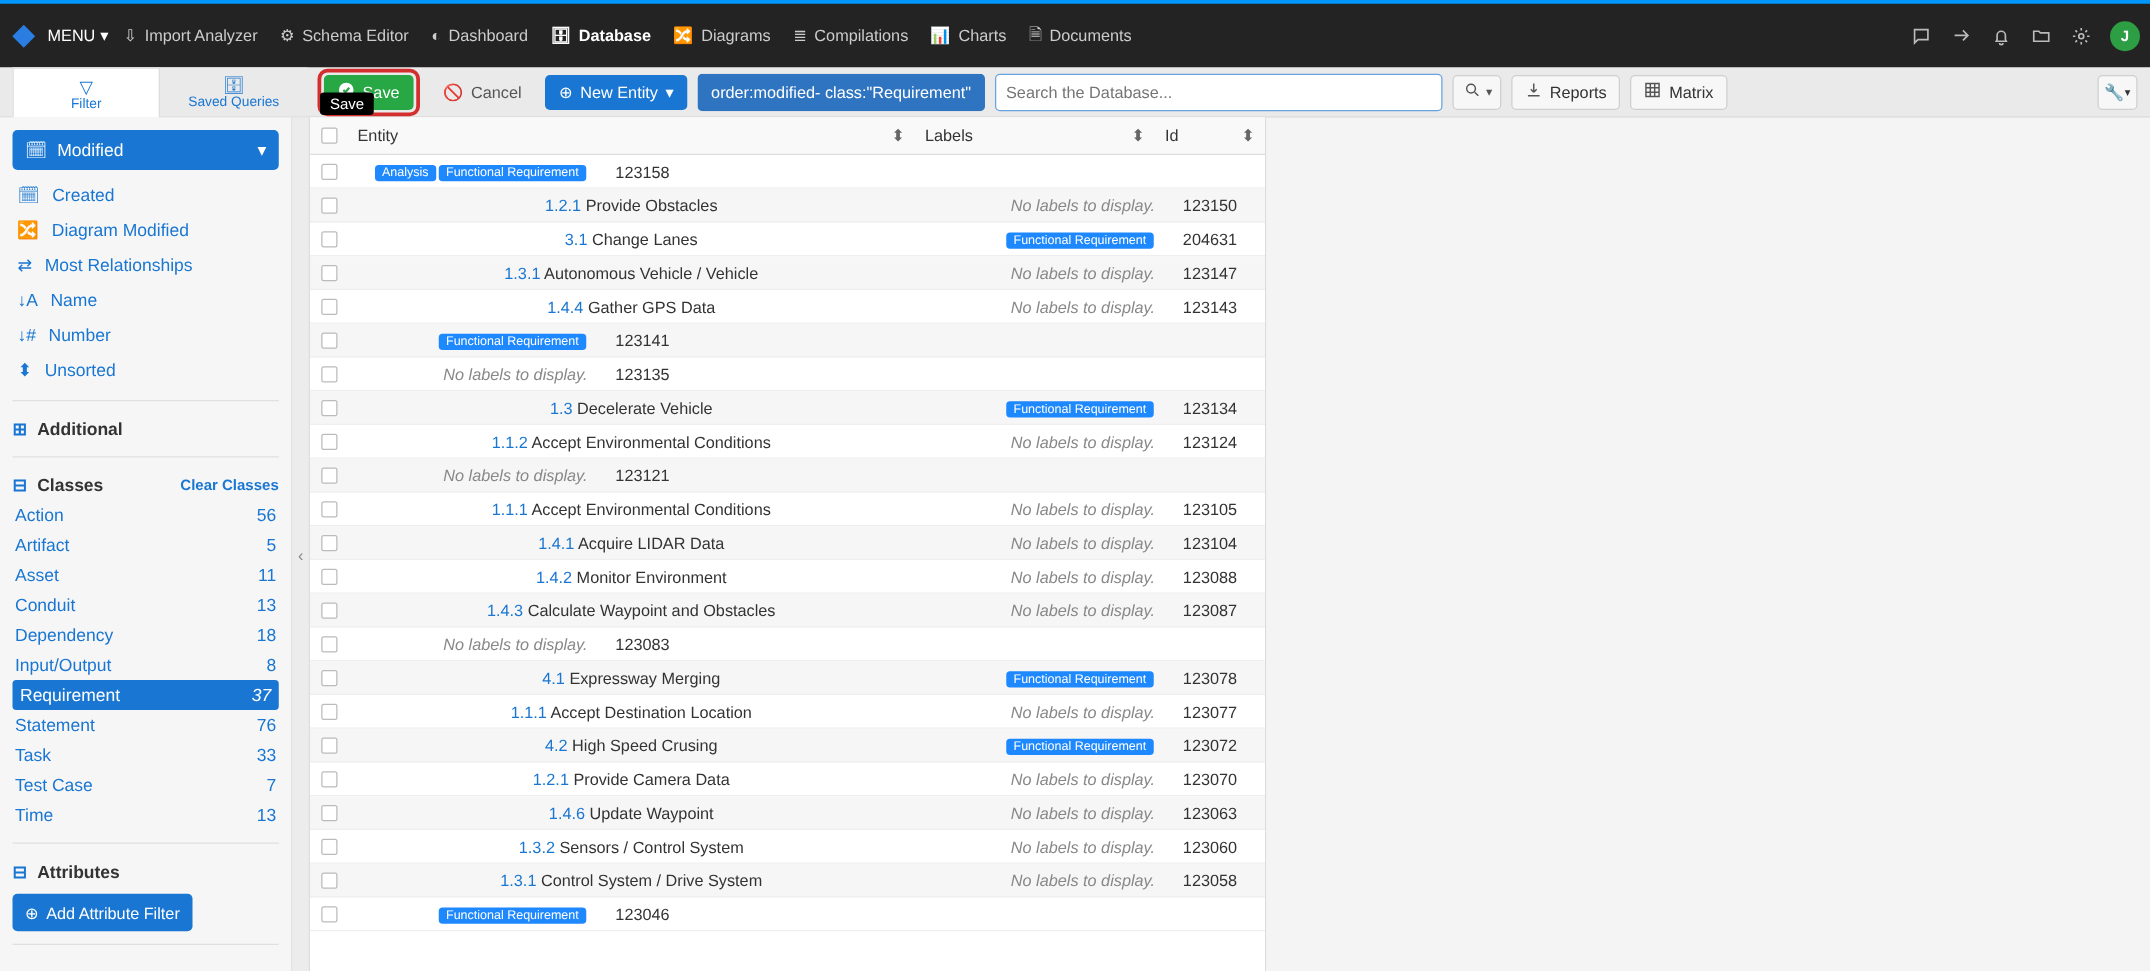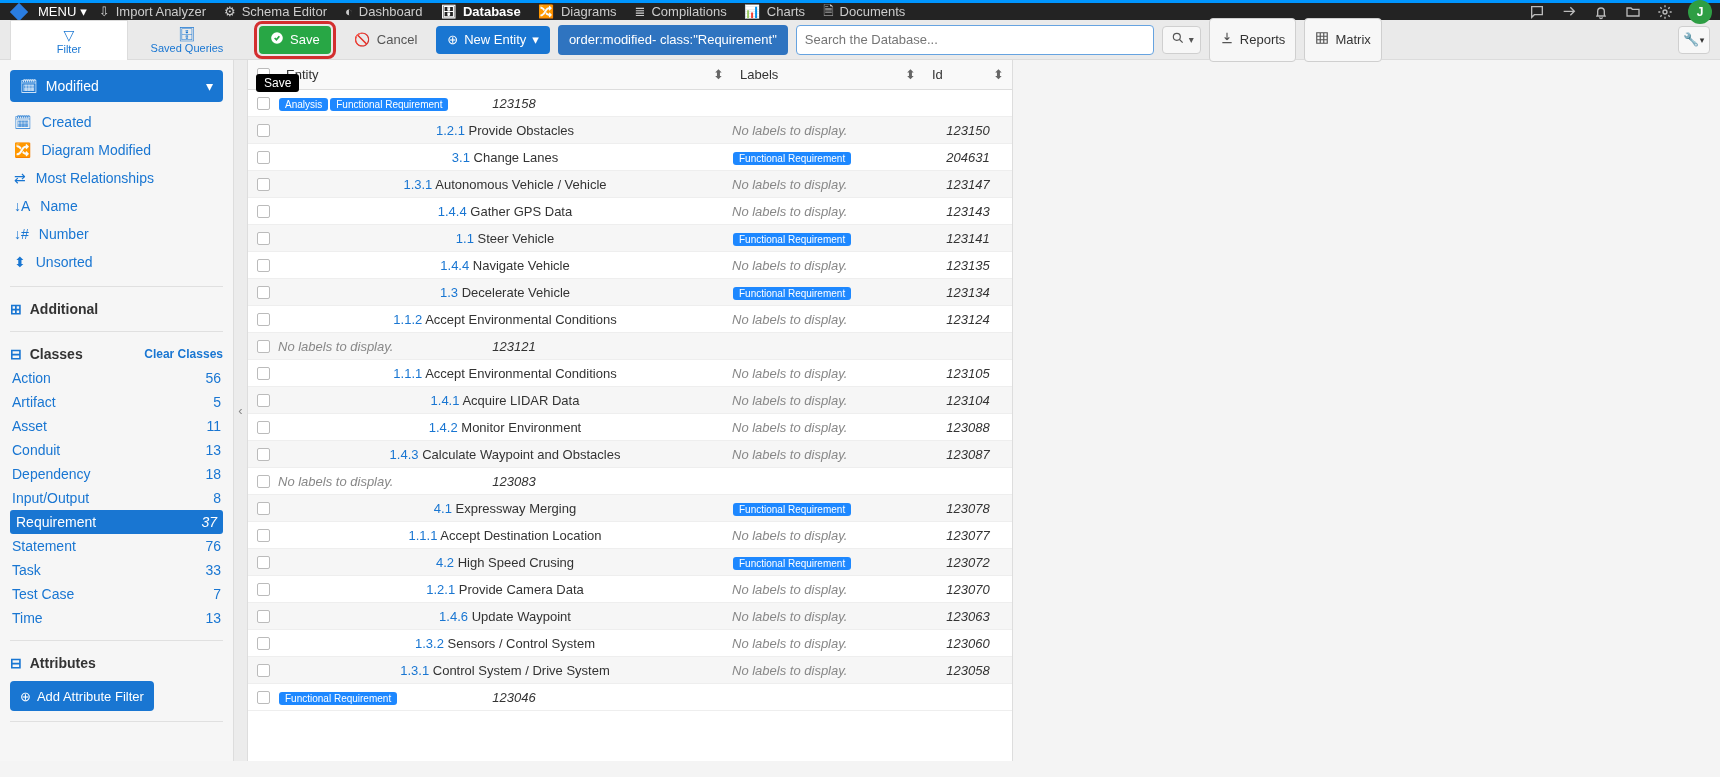--- a/index.html
+++ b/index.html
@@ -13,21 +13,21 @@
     --green:#28a745;
     --red-border:#d32f2f;
     --gray:#777;
     --border:#dcdcdc;
     --text:#333;
     --tag-blue:#0d6efd;
   }
   *{box-sizing:border-box;font-family:Arial,Helvetica,sans-serif;}
   body{margin:0;background:var(--bg);color:var(--text);font-size:13px;}
   
-  .topbar{height:20px;background:#232323;color:#ddd;display:flex;align-items:center;padding:0 8px;border-top:3px solid #0096ff;}
+  .topbar{height:54px;background:#232323;color:#ddd;display:flex;align-items:center;padding:0 8px;border-top:3px solid #0096ff;}
   .logo{width:22px;height:22px;display:inline-block;}
   .menu-drop{margin-left:8px;margin-right:12px;color:#fff;cursor:pointer;display:flex;align-items:center;gap:4px;}
   .top-items{display:flex;align-items:center;gap:18px;}
   .top-item{display:flex;align-items:center;gap:6px;color:#ccc;cursor:pointer;font-size:13px;}
   .top-item.active{color:#fff;font-weight:bold;}
   .spacer{flex:1;}
   .top-right{display:flex;align-items:center;gap:14px;}
   .top-icon{width:18px;height:18px;display:inline-flex;align-items:center;justify-content:center;color:#bbb;cursor:pointer;}
   .avatar{width:24px;height:24px;border-radius:50%;background:#2e9e44;color:#fff;display:flex;align-items:center;justify-content:center;font-size:12px;font-weight:bold;}
   
@@ -39,21 +39,21 @@
   .btn{height:28px;border-radius:4px;padding:0 10px;display:inline-flex;align-items:center;gap:6px;font-size:13px;cursor:pointer;border:1px solid transparent;}
   .btn-save{background:var(--green);color:#fff;}
   .save-outline{border:3px solid var(--red-border);border-radius:8px;padding:2px;display:inline-flex;}
   .btn-cancel{background:transparent;color:#555;}
   .btn-new{background:var(--blue);color:#fff;}
   .btn-query{background:#2f74c0;color:#fff;height:30px;border-radius:4px;font-size:13px;}
   .search-db{flex:0 0 358px;height:30px;border:1px solid #66a3e0;border-radius:4px;padding:0 8px;font-size:13px;outline:none;}
   .ic-btn{height:28px;width:32px;border:1px solid #cfcfcf;border-radius:4px;background:#f7f7f7;display:inline-flex;align-items:center;justify-content:center;cursor:pointer;}
   .ic-btn.has-caret{width:auto;padding:0 6px 0 8px;gap:4px;}
   .ab-right{margin-left:auto;}
-  .ab-btn{height:44px;border:1px solid #cfcfcf;border-radius:4px;background:#f7f7f7;display:inline-flex;align-items:center;gap:6px;padding:0 10px;cursor:pointer;font-size:13px;}
+  .ab-btn{height:28px;border:1px solid #cfcfcf;border-radius:4px;background:#f7f7f7;display:inline-flex;align-items:center;gap:6px;padding:0 10px;cursor:pointer;font-size:13px;}
   
   .tooltip{position:absolute;top:74px;left:256px;background:#000;color:#fff;padding:2px 8px;border-radius:3px;font-size:12px;z-index:50;}
   
   .main{display:flex;height:calc(777px - 36px - 40px);}
   .sidebar{width:234px;background:#f6f6f6;border-right:1px solid #ddd;overflow-y:auto;padding:4px 10px 10px 10px;}
   .sb-chip{background:var(--blue);color:#fff;border-radius:4px;height:32px;display:flex;align-items:center;padding:0 10px;margin:6px 0;font-size:14px;cursor:pointer;}
   .sb-chip .ic{margin-right:8px;}
   .sb-chip .right{margin-left:auto;}
   .sb-link{display:flex;align-items:center;gap:10px;color:var(--blue);padding:6px 4px;cursor:pointer;font-size:14px;}
   .sb-sep{height:1px;background:#e0e0e0;margin:10px 0;}
@@ -75,22 +75,22 @@
   .th-labels{flex:0 0 192px;display:flex;align-items:center;padding:0 8px;position:relative;}
   .th-id{flex:0 0 88px;display:flex;align-items:center;padding:0 8px;position:relative;}
   .sort-ic{margin-left:auto;color:#666;}
   .tbody{flex:1;overflow-y:auto;}
   .row{display:flex;height:27px;align-items:center;border-bottom:1px solid #eee;font-size:13px;}
   .row:nth-child(even){background:#f6f6f6;}
   .cell-cb{width:30px;display:flex;justify-content:center;}
   .cb{width:13px;height:13px;border:1px solid #bbb;border-radius:2px;background:#fff;}
   .cell-entity{flex:0 0 454px;text-align:center;}
   .cell-entity .num{color:var(--blue);}
-  .cell-labels{flex:0 0 192px;text-align:left;}
-  .cell-id{flex:0 0 88px;text-align:center;font-style:italic;}
+  .cell-labels{flex:0 0 192px;text-align:right;}
+  .cell-id{flex:0 0 88px;text-align:center;}
   .nolabel{color:#888;font-style:italic;}
   .tag{display:inline-block;background:#1e88ff;color:#fff;font-size:10px;padding:1px 6px;border-radius:3px;margin:0 1px;}
   
   ::-webkit-scrollbar{width:10px;height:10px;}
   ::-webkit-scrollbar-thumb{background:#bfbfbf;border-radius:5px;}
   ::-webkit-scrollbar-track{background:#e9e9e9;}
 </style>
 </head>
 <body>
 
@@ -402,29 +402,27 @@
             <span class="cb"></span>
           </div>
           <div class="cell-entity"><span class="num">1.4.4</span> <span>Gather GPS Data</span></div>
           <div class="cell-labels"><span class="nolabel">No labels to display.</span></div>
           <div class="cell-id">123143</div>
         </div>
         <div class="row">
           <div class="cell-cb">
             <span class="cb"></span>
           </div>
-          <div class="cell-entity"><span class="num">1.1</span> <span>Steer Vehicle</span></div>
           <div class="cell-labels"><span class="tag">Functional Requirement</span></div>
           <div class="cell-id">123141</div>
         </div>
         <div class="row">
           <div class="cell-cb">
             <span class="cb"></span>
           </div>
-          <div class="cell-entity"><span class="num">1.4.4</span> <span>Navigate Vehicle</span></div>
           <div class="cell-labels"><span class="nolabel">No labels to display.</span></div>
           <div class="cell-id">123135</div>
         </div>
         <div class="row">
           <div class="cell-cb">
             <span class="cb"></span>
           </div>
           <div class="cell-entity"><span class="num">1.3</span> <span>Decelerate Vehicle</span></div>
           <div class="cell-labels"><span class="tag">Functional Requirement</span></div>
           <div class="cell-id">123134</div>

